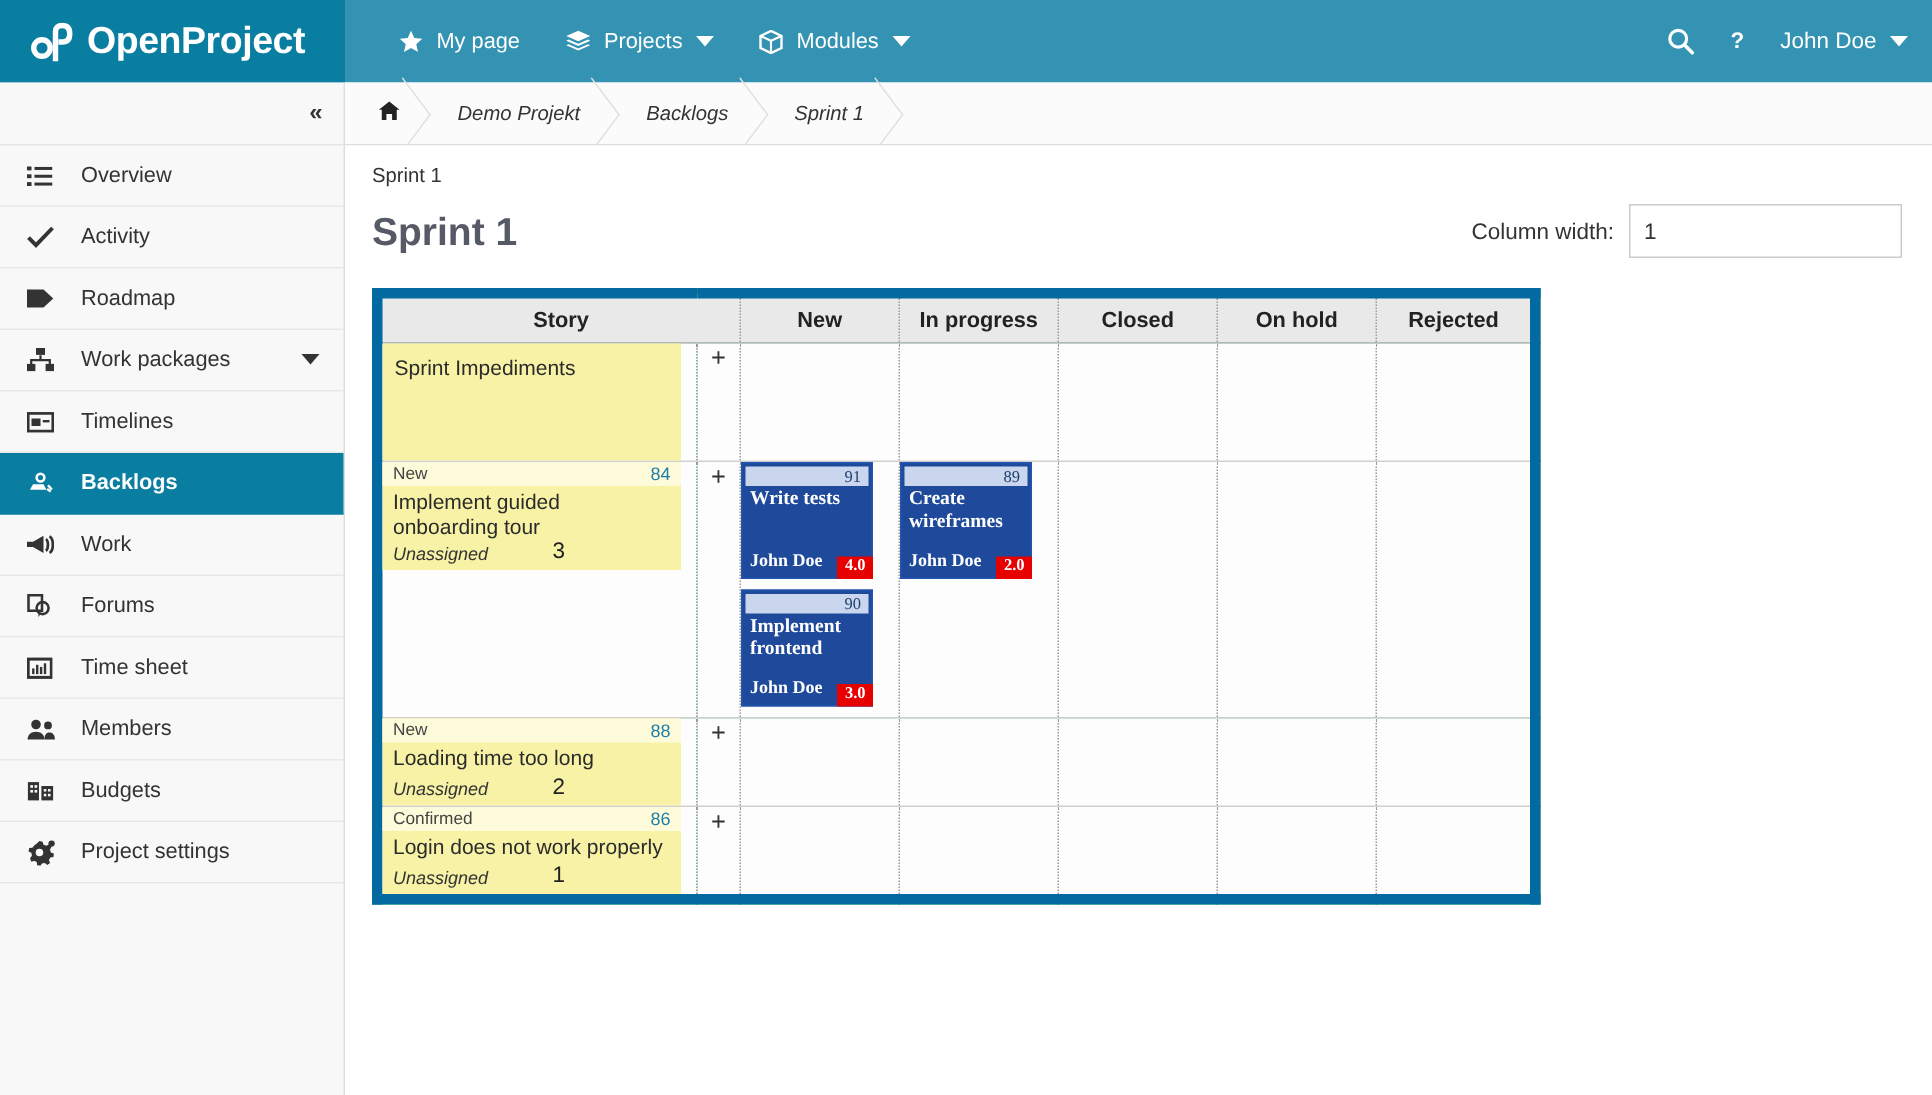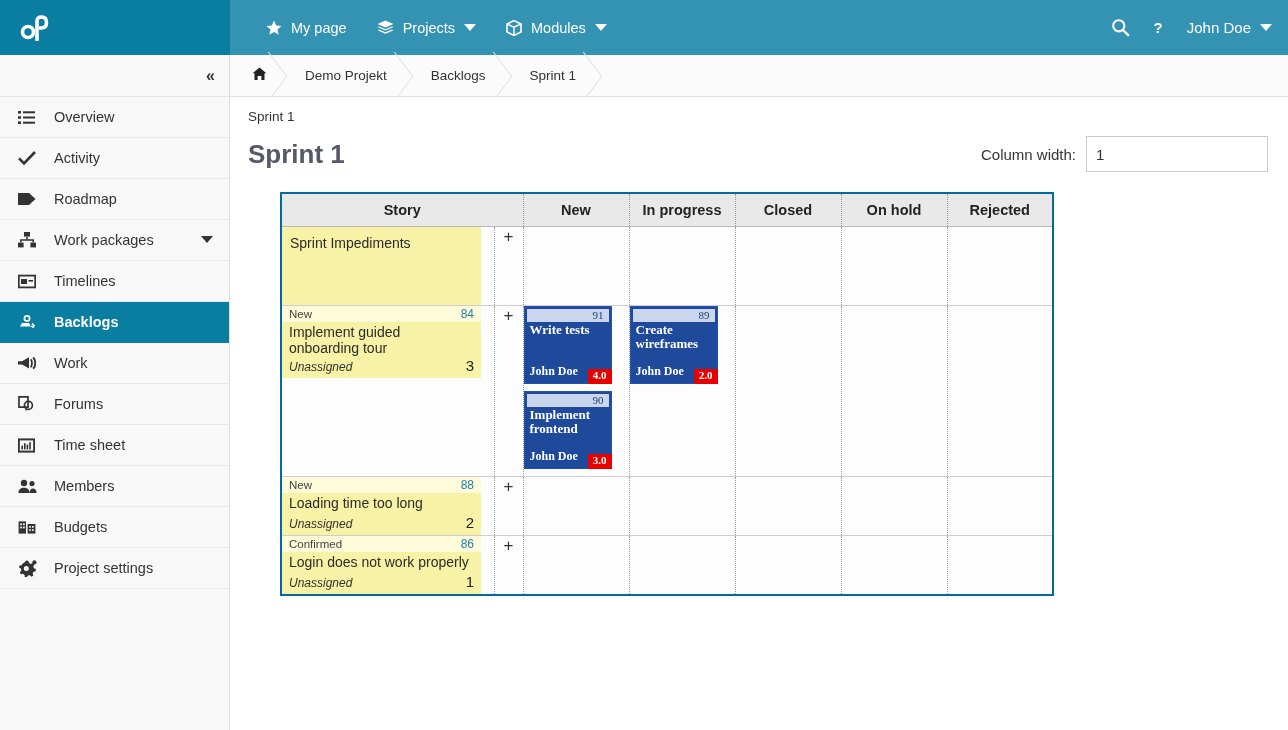--- a/index.html
+++ b/index.html
@@ -75,20 +75,21 @@
   .qmark { font-size: 21px; font-weight: bold; line-height: 1; }
 
   
   .breadcrumb-bar {
     position: absolute; top: 55px; left: 230px;
     width: 1058px; height: 42px;
     background: #fbfbfb;
     border-bottom: 1px solid #dddddd;
     display: flex; align-items: center;
     padding-left: 0;
+    font-style: italic;
   }
   .bc-seg {
     position: relative;
     height: 42px;
     display: flex; align-items: center;
     padding: 0 22px 0 22px;
     font-size: 13.5px;
     color: #333333;
     cursor: pointer;
     white-space: nowrap;
@@ -193,24 +194,23 @@
     font-size: 15px;
     color: #333333;
     padding: 0 9px;
     font-family: "Liberation Sans", sans-serif;
     outline: none;
   }
 
   
   .taskboard {
     border-collapse: collapse;
-    border: 2px solid #0369a1;
+    border: 7px solid #0369a1;
     table-layout: fixed;
     background: #22c55e;
-    margin-left: 32px;
   }
   .taskboard th {
     background: #e9e9e9;
     border-right: 1px dotted #9a9a9a;
     border-bottom: 1px solid #b8b8b8;
     font-size: 14.5px;
     font-weight: bold;
     color: #222222;
     height: 33px;
     text-align: center;
@@ -266,22 +266,23 @@
   .story-card .sc-status { color: #444444; }
   .story-card .sc-id { color: #1f7fa8; font-size: 12px; }
   .story-card .sc-subject {
     padding: 2px 7px 0 7px;
     font-size: 14px;
     color: #2b2b2b;
     line-height: 1.18;
     flex: 1;
   }
   .story-card .sc-foot {
-    display: flex; justify-content: space-between; align-items: flex-end;
+    display: flex; justify-content: flex-start; align-items: flex-end;
     padding: 0 7px 4px 7px;
+    gap: 43px;
   }
   .story-card .sc-assignee {
     font-size: 12px; font-style: italic; color: #333333;
   }
   .story-card .sc-points {
     font-size: 15px; color: #222222;
   }
   .impediment-text { font-size: 14px; color: #2b2b2b; }
 
   
@@ -333,20 +334,21 @@
 <body>
 
 <div class="topbar">
   <div class="brand">
     <span class="brand-logo">
       <svg width="30" height="26" viewBox="0 0 30 26">
         <circle cx="8" cy="17" r="5.5" fill="none" stroke="#ffffff" stroke-width="3.6"></circle>
         <path d="M17 26 L17 6 Q17 2 21.5 2 Q26.5 2 26.5 7.5 Q26.5 13 21.5 13 L19 13" fill="none" stroke="#ffffff" stroke-width="3.6"></path>
       </svg>
     </span>
+    <span class="brand-text">OpenProject</span>
   </div>
 
   <div class="topnav">
     <div class="topnav-item">
       <span class="ic">
         <svg width="16" height="16" viewBox="0 0 16 16">
             <path d="M8 0.5l2.2 4.9 5.3.5-4 3.6 1.2 5.2L8 12l-4.7 2.7 1.2-5.2-4-3.6 5.3-.5z" fill="#ffffff"></path>
           </svg>
       </span>
       <span>My page</span>

